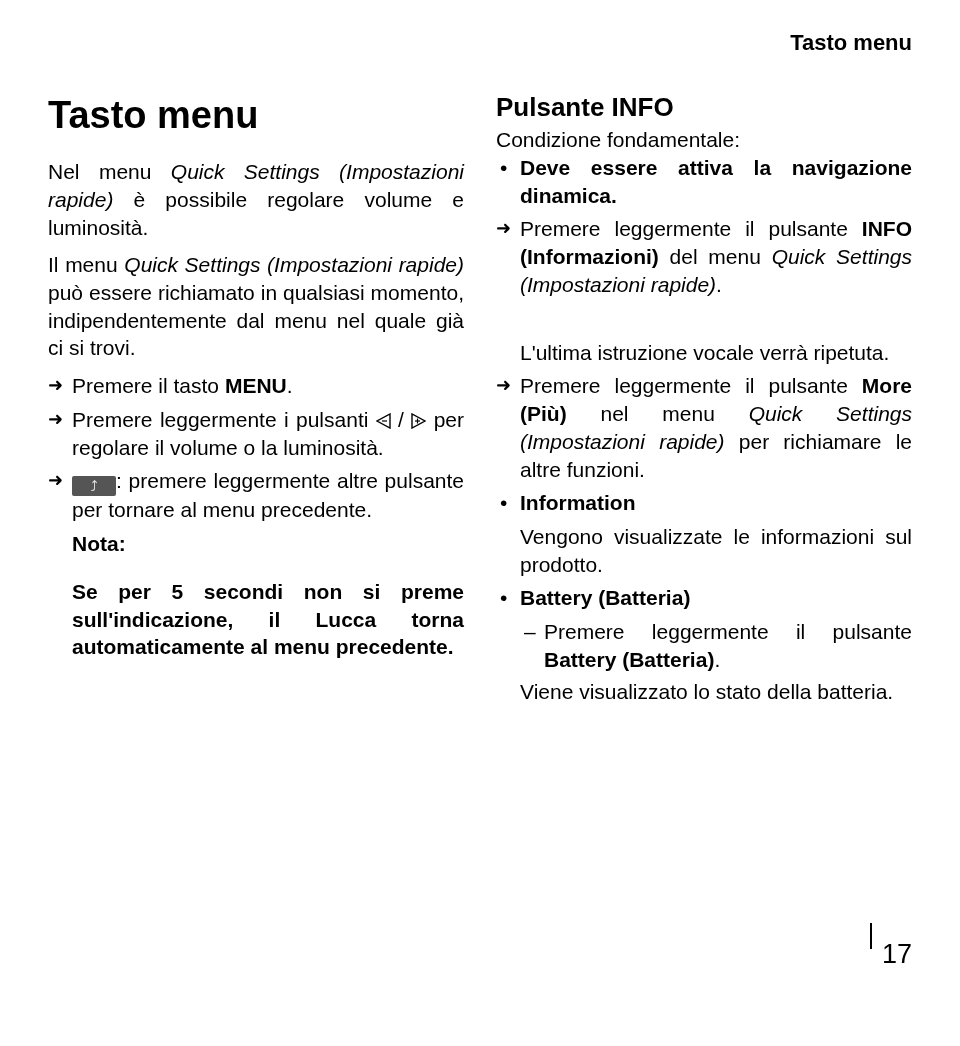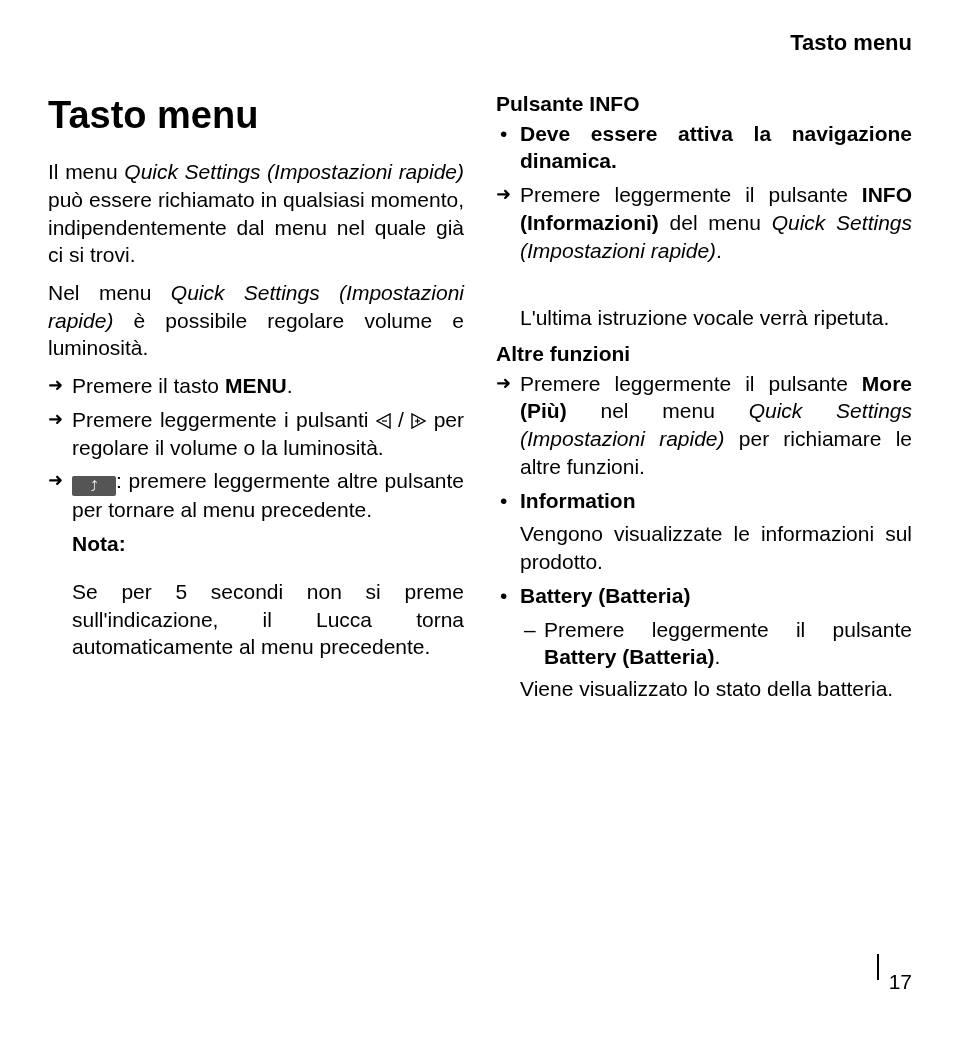--- a/index.html
+++ b/index.html
@@ -32,21 +32,21 @@
     width: 50%;
     font-size: 21px;
     line-height: 1.32;
   }
   h1.page-title {
     font-size: 38px;
     font-weight: 700;
     margin: 0 0 18px 0;
   }
   h2.subhead {
-    font-size: 21px;
+    font-size: 26px;
     font-weight: 700;
     margin: 0 0 2px 0;
   }
   .para {
     text-align: justify;
     margin: 0 0 10px 0;
   }
   .italic { font-style: italic; }
   .bold { font-weight: 700; }
   .action {
@@ -99,20 +99,21 @@
   }
   .sub-hang.inset { padding-left: 24px; }
   .note-label {
     font-weight: 700;
     padding-left: 24px;
     margin-bottom: 20px;
   }
   .note-body {
     padding-left: 24px;
     text-align: justify;
+    font-weight: bold;
   }
   
   .key-left, .key-right {
     display: inline-block;
     vertical-align: -2px;
   }
   .key-left svg, .key-right svg { display: block; }
   .back-btn {
     display: inline-block;
     vertical-align: -3px;
@@ -121,22 +122,22 @@
     background: #555;
     border-radius: 2px;
     text-align: center;
     color: #eee;
     font-size: 14px;
     line-height: 20px;
   }
   .page-number {
     position: absolute;
     right: 48px;
-    bottom: 18px;
-    font-size: 21px;
+    bottom: 42px;
+    font-size: 27px;
     padding-top: 4px;
   }
   .page-number::before {
     content: "";
     position: absolute;
     left: -12px;
     top: -12px;
     height: 26px;
     border-left: 2px solid #000;
   }
@@ -149,25 +150,25 @@
   <div class="running-header">Tasto menu</div>
 
   <div class="content">
 
     <div class="col">
 
       <h1 class="page-title">Tasto menu</h1>
 
 
       <p class="para">
+        <span>Nel menu </span><span class="italic">Quick Settings (Impostazioni rapide)</span><span> è possibile regolare volume e luminosità.</span>
+      </p>
+
+      <p class="para">
         <span>Il menu </span><span class="italic">Quick Settings (Impostazioni rapide)</span><span> può essere richiamato in qualsiasi momento, indipendentemente dal menu nel quale già ci si trovi.</span>
-      </p>
-
-      <p class="para">
-        <span>Nel menu </span><span class="italic">Quick Settings (Impostazioni rapide)</span><span> è possibile regolare volume e luminosità.</span>
       </p>
 
       <div class="action">
         <span class="arrow">➜</span>
         <span>Premere il tasto </span><span class="bold">MENU</span><span>.</span>
       </div>
 
 
       <div class="action">
         <span class="arrow">➜</span>
@@ -188,33 +189,33 @@
 
       <div class="note-label">Nota:</div>
       <div class="note-body">Se per 5 secondi non si preme sull'indicazione, il Lucca torna automaticamente al menu precedente.</div>
 
     </div>
 
     <div class="col">
 
       <h2 class="subhead">Pulsante INFO</h2>
 
+      <div>Condizione fondamentale:</div>
 
       <div class="bullet">
         <span class="bold">Deve essere attiva la navigazione dinamica.</span>
       </div>
 
       <div class="action">
         <span class="arrow">➜</span>
         <span>Premere leggermente il pulsante </span><span class="bold">INFO (Informazioni)</span><span> del menu </span><span class="italic">Quick Settings (Impostazioni rapide)</span><span>.</span>
       </div>
 
       <div class="hang">L'ultima istruzione vocale verrà ripetuta.</div>
 
-      <h2 class="subhead" style="margin-top:8px">Altre funzioni</h2>
 
       <div class="action">
         <span class="arrow">➜</span>
         <span>Premere leggermente il pulsante </span><span class="bold">More (Più)</span><span> nel menu </span><span class="italic">Quick Settings (Impostazioni rapide)</span><span> per richiamare le altre funzioni.</span>
       </div>
 
       <div class="bullet">
         <span class="bold">Information</span>
       </div>
       <div class="sub-hang inset">Vengono visualizzate le informazioni sul prodotto.</div>

